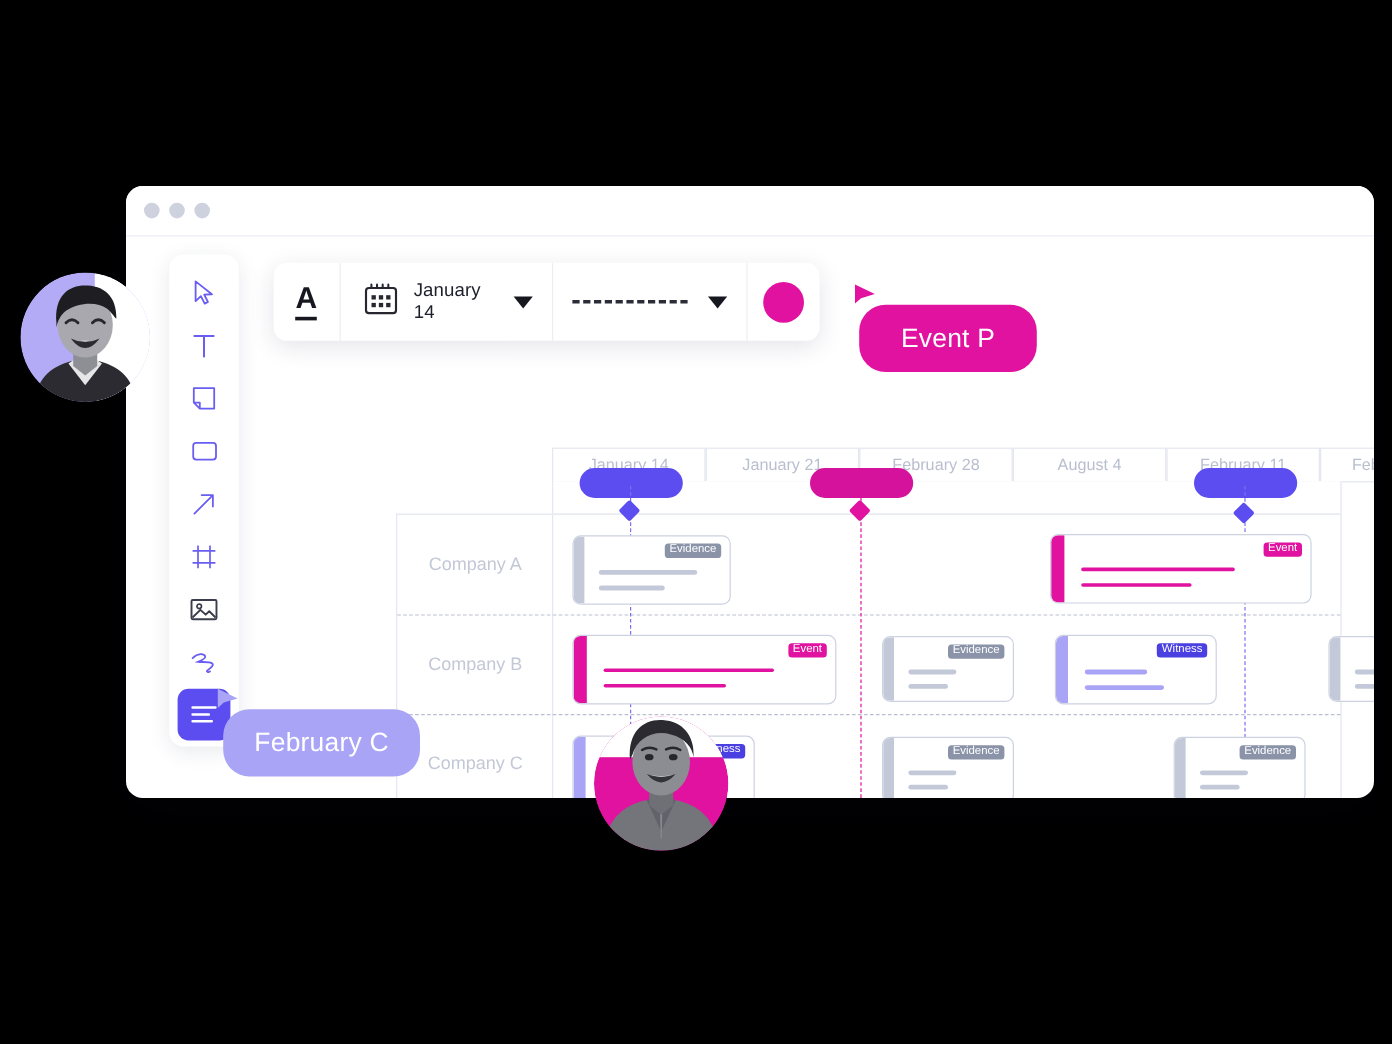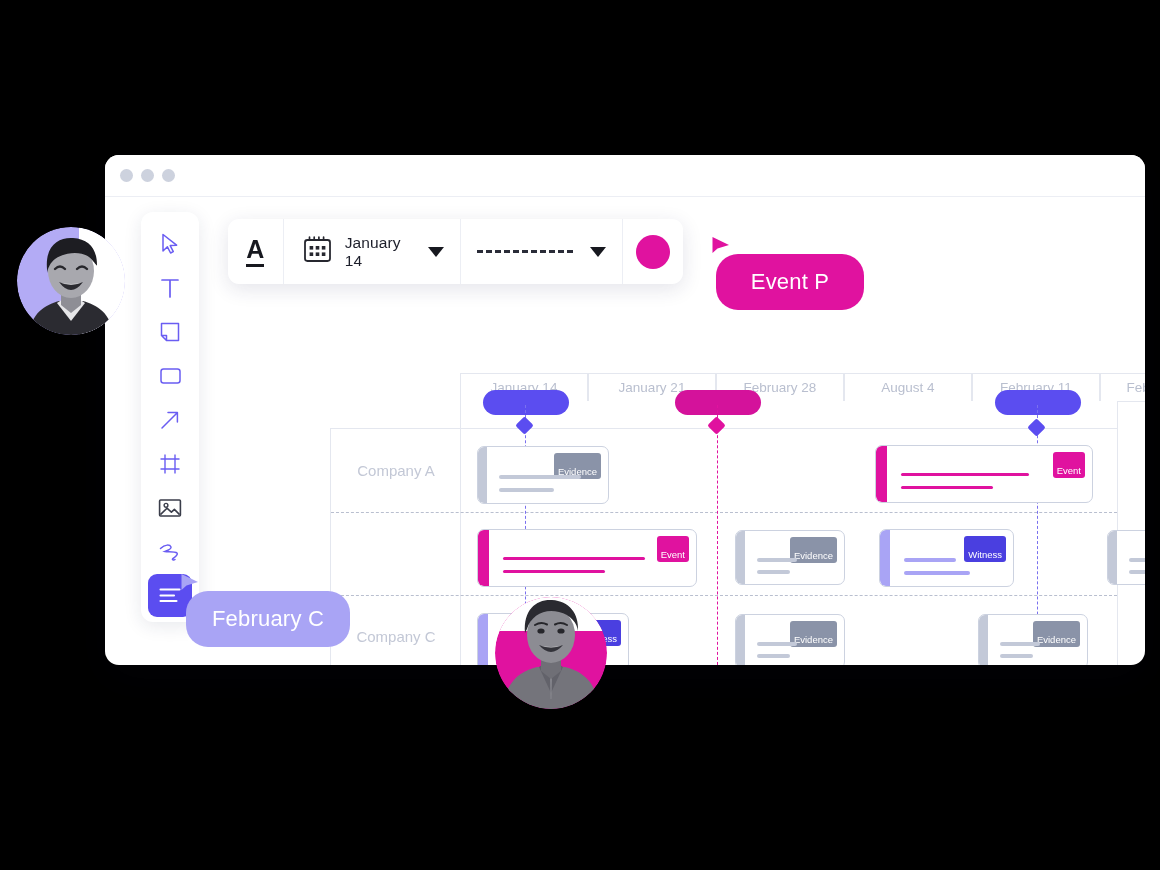--- a/index.html
+++ b/index.html
@@ -90,21 +90,21 @@
   .diamond{position:absolute;width:13px;height:13px;transform:rotate(45deg);border-radius:2px;}
 
   
   .card{
     position:absolute;background:#fff;border:1.4px solid #ccd2e0;border-radius:7px;
     box-sizing:border-box;overflow:hidden;
   }
   .accent{position:absolute;left:0;top:0;bottom:0;width:9px;border-radius:5px 0 0 5px;}
   .badge{
     position:absolute;top:6px;right:7px;border-radius:3px;
-    font-size:9.5px;color:#fff;padding:14px 4px 2px;line-height:1.05;
+    font-size:9.5px;color:#fff;padding:0 4px 2px;line-height:1.05;
     font-family:"Liberation Sans",sans-serif;
   }
   .ln{position:absolute;border-radius:3px;}
 
   
   .nametag{
     position:absolute;border-radius:22px;display:flex;align-items:center;
     justify-content:center;color:#fff;font-size:22px;font-weight:500;
     letter-spacing:.2px;
   }
@@ -235,20 +235,21 @@
 
       <div class="markrow">
         <div class="pill" style="left:22px;background:#5b4df0"></div>
         <div class="pill" style="left:214px;background:#d4129b"></div>
         <div class="pill" style="left:534px;background:#5b4df0"></div>
       </div>
 
       <div class="body">
         <div class="labelcol">
           <div class="rowlabel" style="top:0px">Company A</div>
+          <div class="rowlabel" style="top:83px">Company B</div>
           <div class="rowlabel" style="top:166px">Company C</div>
         </div>
         <div class="rowsep" style="top:83px"></div>
         <div class="rowsep" style="top:166px"></div>
       </div>
 
       <div class="vline blue" style="left:170px;top:32px;height:265px"></div>
       <div class="diamond" style="left:163px;top:46px;background:#5b4df0"></div>
 
       <div class="vline pink" style="left:362px;top:32px;height:265px"></div>

